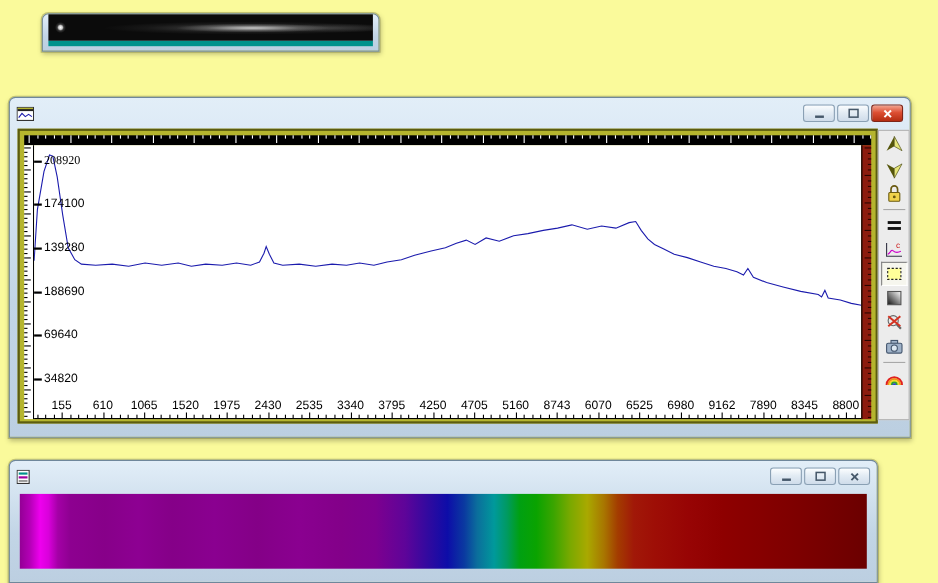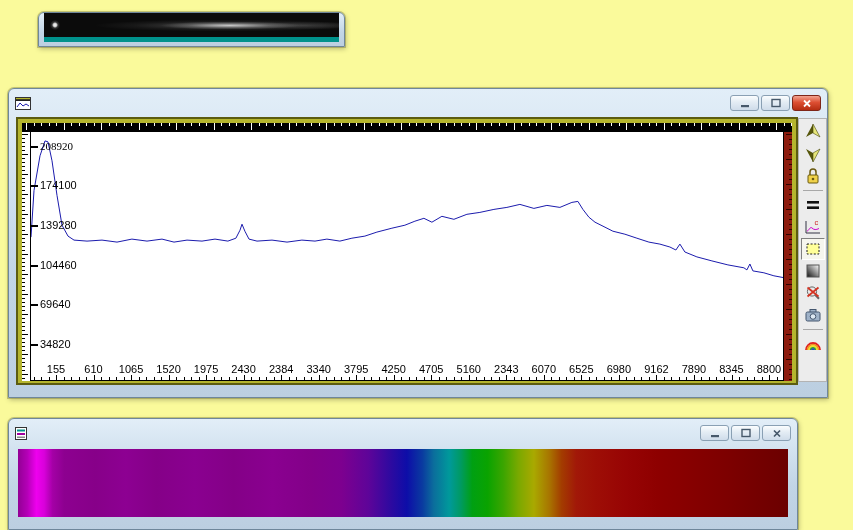--- a/index.html
+++ b/index.html
@@ -291,53 +291,53 @@
           </div>
         <div id="plot-white">
           <svg id="curve-svg" preserveAspectRatio="none" viewBox="0 0 752 248">
               <polyline points="0.0,105.1 3.0,58.5 9.0,23.8 14.0,8.9 17.0,9.9 21.0,28.8 26.0,63.4 31.0,93.2 37.0,104.1 43.0,108.1 56.0,109.1 71.0,108.1 86.0,110.1 100.9,107.1 116.0,109.1 131.0,107.1 143.0,110.1 156.0,108.1 171.0,109.1 184.0,107.1 196.9,109.1 204.9,106.2 209.0,98.2 211.0,92.2 213.9,99.2 218.0,107.1 226.0,109.1 241.0,108.1 256.0,110.1 270.9,108.1 284.0,109.1 295.9,107.1 308.9,109.1 320.9,106.2 333.9,104.1 345.9,100.1 360.9,96.2 373.9,93.2 383.9,89.2 392.9,86.3 400.9,90.2 410.9,84.3 422.9,87.3 435.9,82.3 448.9,80.4 462.9,77.4 475.9,75.4 488.9,72.4 502.9,76.4 515.9,73.4 528.9,75.4 540.9,70.4 546.9,69.4 551.9,77.4 557.9,85.2 564.0,90.2 572.0,94.2 581.9,99.2 593.9,102.2 605.9,106.2 617.9,110.1 628.9,112.1 638.9,115.0 644.9,118.0 648.9,112.1 653.9,120.0 665.9,124.9 680.9,128.9 696.9,132.9 712.9,135.8 715.9,137.9 718.9,132.0 721.9,138.9 732.9,140.8 742.9,143.8 752.0,145.5" fill="none" stroke="#1b1bad" stroke-width="1"></polyline>
             </svg>
         <div class="ytick-dash" style="top: 211.744px;"></div>
             <div class="ytick-label" style="top: 205.744px;">34820</div>
             <div class="ytick-dash" style="top: 172.168px;"></div>
             <div class="ytick-label" style="top: 166.168px;">69640</div>
             <div class="ytick-dash" style="top: 132.593px;"></div>
-            <div class="ytick-label" style="top: 126.593px;">104460</div>
+            <div class="ytick-label" style="top: 126.593px;">188690</div>
             <div class="ytick-dash" style="top: 93.0172px;"></div>
             <div class="ytick-label" style="top: 87.0172px;">139280</div>
             <div class="ytick-dash" style="top: 53.4418px;"></div>
             <div class="ytick-label" style="top: 47.4418px;">174100</div>
             <div class="ytick-dash" style="top: 13.8664px;"></div>
             <div class="ytick-label" style="top: 7.86636px; font-family: Liberation Serif, serif;">208920</div>
             <div class="xtick" style="left: 25px; height: 5px;"></div>
             <div class="xtick-label" style="left: 2.98969px;">155</div>
             <div class="xtick" style="left: 62.5px; height: 5px;"></div>
             <div class="xtick-label" style="left: 40.5155px;">610</div>
             <div class="xtick" style="left: 100px; height: 5px;"></div>
             <div class="xtick-label" style="left: 78.0412px;">1065</div>
             <div class="xtick" style="left: 137.6px; height: 5px;"></div>
             <div class="xtick-label" style="left: 115.567px;">1520</div>
             <div class="xtick" style="left: 175.1px; height: 5px;"></div>
             <div class="xtick-label" style="left: 153.093px;">1975</div>
             <div class="xtick" style="left: 212.6px; height: 5px;"></div>
             <div class="xtick-label" style="left: 190.619px;">2430</div>
             <div class="xtick" style="left: 250.1px; height: 5px;"></div>
-            <div class="xtick-label" style="left: 228.144px;">2384</div>
+            <div class="xtick-label" style="left: 228.144px;">2535</div>
             <div class="xtick" style="left: 287.7px; height: 5px;"></div>
             <div class="xtick-label" style="left: 265.67px;">3340</div>
             <div class="xtick" style="left: 325.2px; height: 5px;"></div>
             <div class="xtick-label" style="left: 303.196px;">3795</div>
             <div class="xtick" style="left: 362.7px; height: 5px;"></div>
             <div class="xtick-label" style="left: 340.722px;">4250</div>
             <div class="xtick" style="left: 400.2px; height: 5px;"></div>
             <div class="xtick-label" style="left: 378.247px;">4705</div>
             <div class="xtick" style="left: 437.8px; height: 5px;"></div>
             <div class="xtick-label" style="left: 415.773px;">5160</div>
             <div class="xtick" style="left: 475.3px; height: 5px;"></div>
-            <div class="xtick-label" style="left: 453.299px;">2343</div>
+            <div class="xtick-label" style="left: 453.299px;">8743</div>
             <div class="xtick" style="left: 512.8px; height: 5px;"></div>
             <div class="xtick-label" style="left: 490.825px;">6070</div>
             <div class="xtick" style="left: 550.4px; height: 5px;"></div>
             <div class="xtick-label" style="left: 528.351px;">6525</div>
             <div class="xtick" style="left: 587.9px; height: 5px;"></div>
             <div class="xtick-label" style="left: 565.876px;">6980</div>
             <div class="xtick" style="left: 625.4px; height: 5px;"></div>
             <div class="xtick-label" style="left: 603.402px;">9162</div>
             <div class="xtick" style="left: 662.9px; height: 5px;"></div>
             <div class="xtick-label" style="left: 640.928px;">7890</div>

